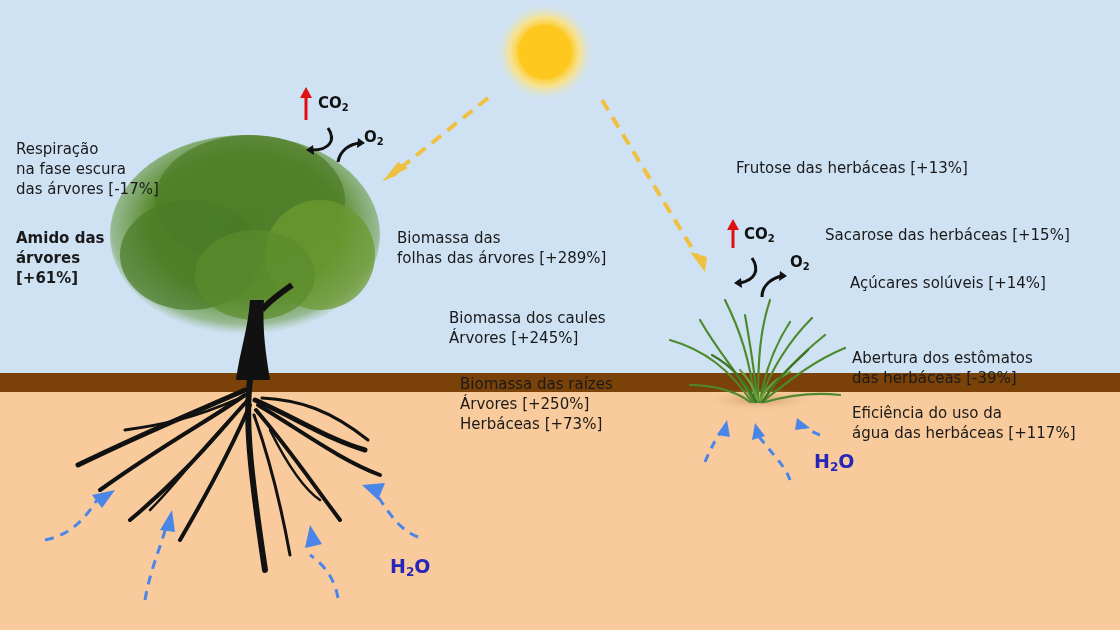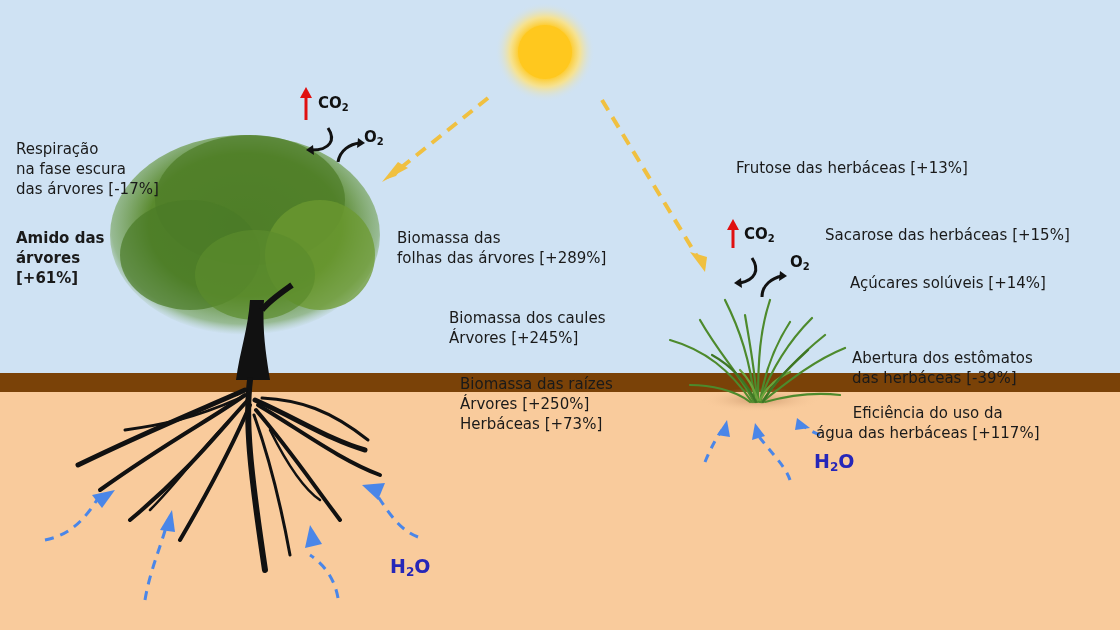--- a/index.html
+++ b/index.html
@@ -196,17 +196,17 @@
 
   <div class="lbl" style="left:736px;top:158px;">Frutose das herbáceas [+13%]</div>
   <div class="lbl" style="left:825px;top:181px;margin-top:44px;">Sacarose das herbáceas [+15%]</div>
   <div class="lbl" style="left:850px;top:273px;">Açúcares solúveis [+14%]</div>
 
   <div class="lbl" style="left:852px;top:328px;margin-top:20px;">
     <div>Abertura dos estômatos</div>
     <div>das herbáceas [-39%]</div>
   </div>
 
-  <div class="lbl" style="left:816px;top:403px;text-align:center;">
+  <div class="lbl" style="left:852px;top:403px;">
     <div>Eficiência do uso da</div>
     <div>água das herbáceas [+117%]</div>
   </div>
 </div>
 
 </body></html>

